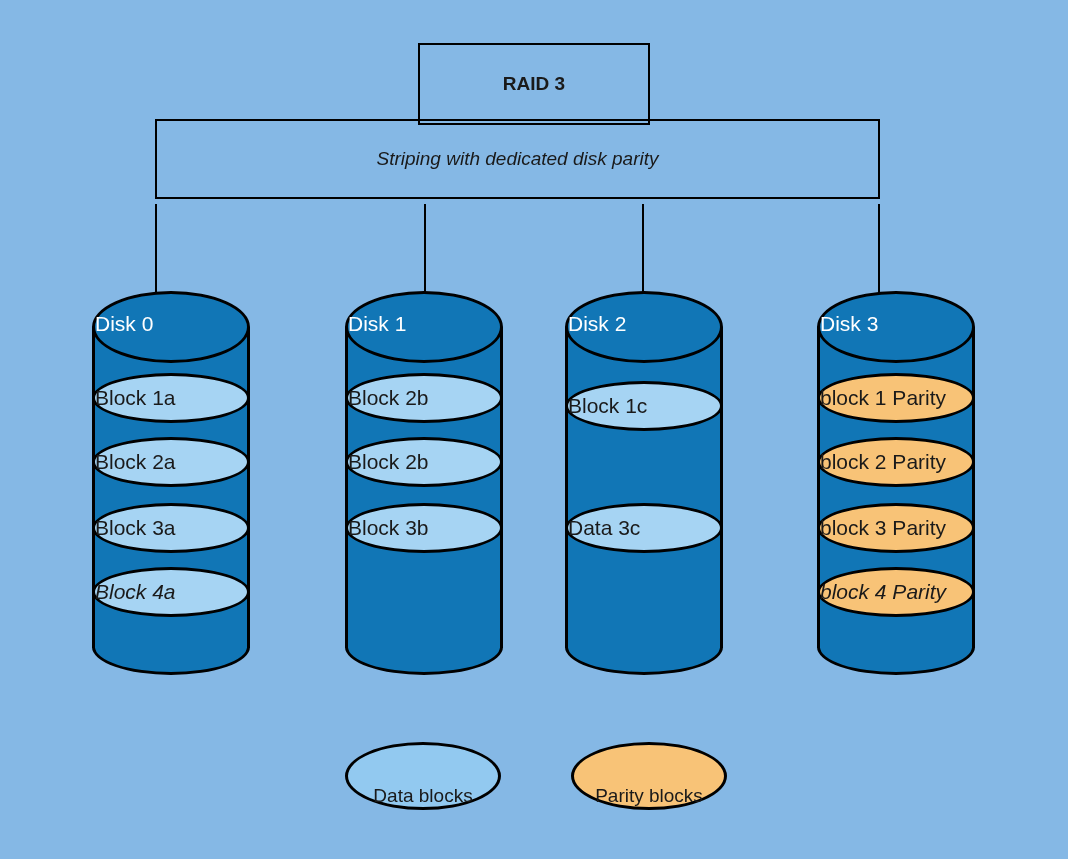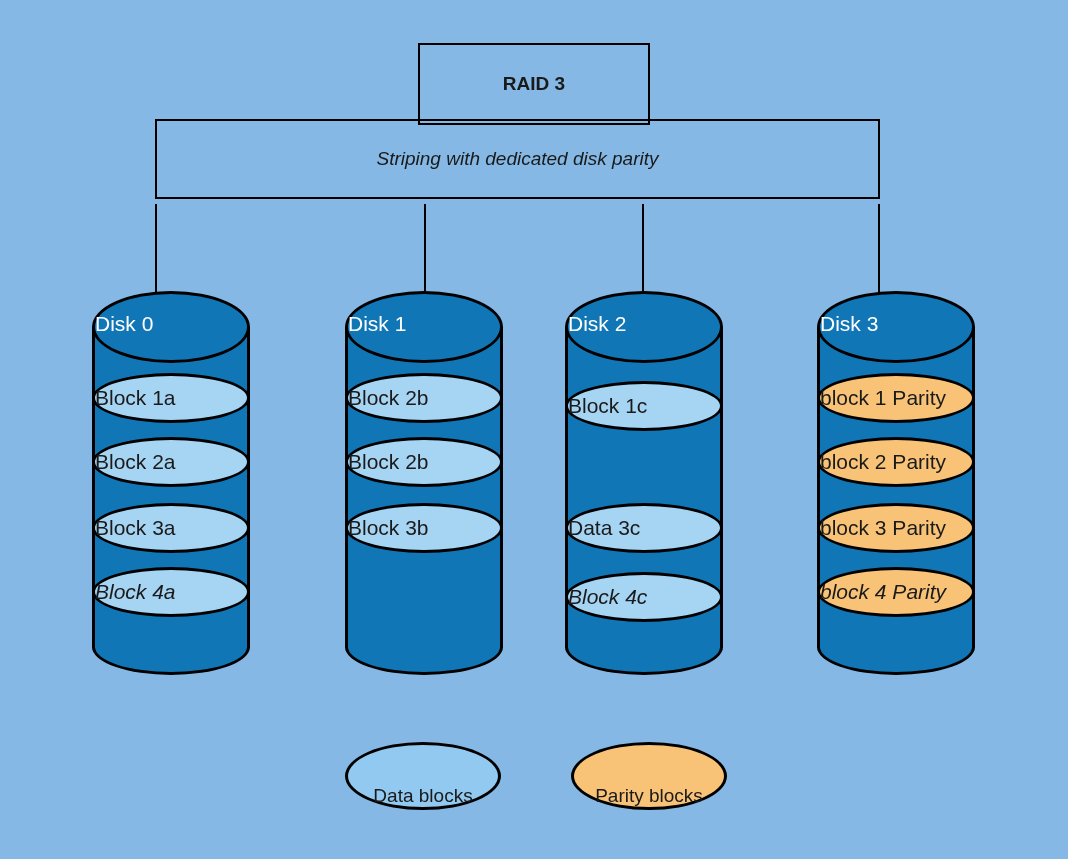--- a/index.html
+++ b/index.html
@@ -195,23 +195,20 @@
 
   <div class="disk disk-2">
     <div class="cyl-bottom"></div>
     <div class="cyl-body"></div>
     <div class="block b1">
         <span>Block 1c</span>
       </div>
     <div class="block b3">
         <span>Data 3c</span>
       </div>
-    <div class="block b4">
-        <span>Block 4c</span>
-      </div>
     <div class="cyl-top">
         <span>Disk 2</span>
       </div>
   </div>
 
   <div class="disk disk-3 parity">
     <div class="cyl-bottom"></div>
     <div class="cyl-body"></div>
     <div class="block b1">
         <span>block 1 Parity</span>

